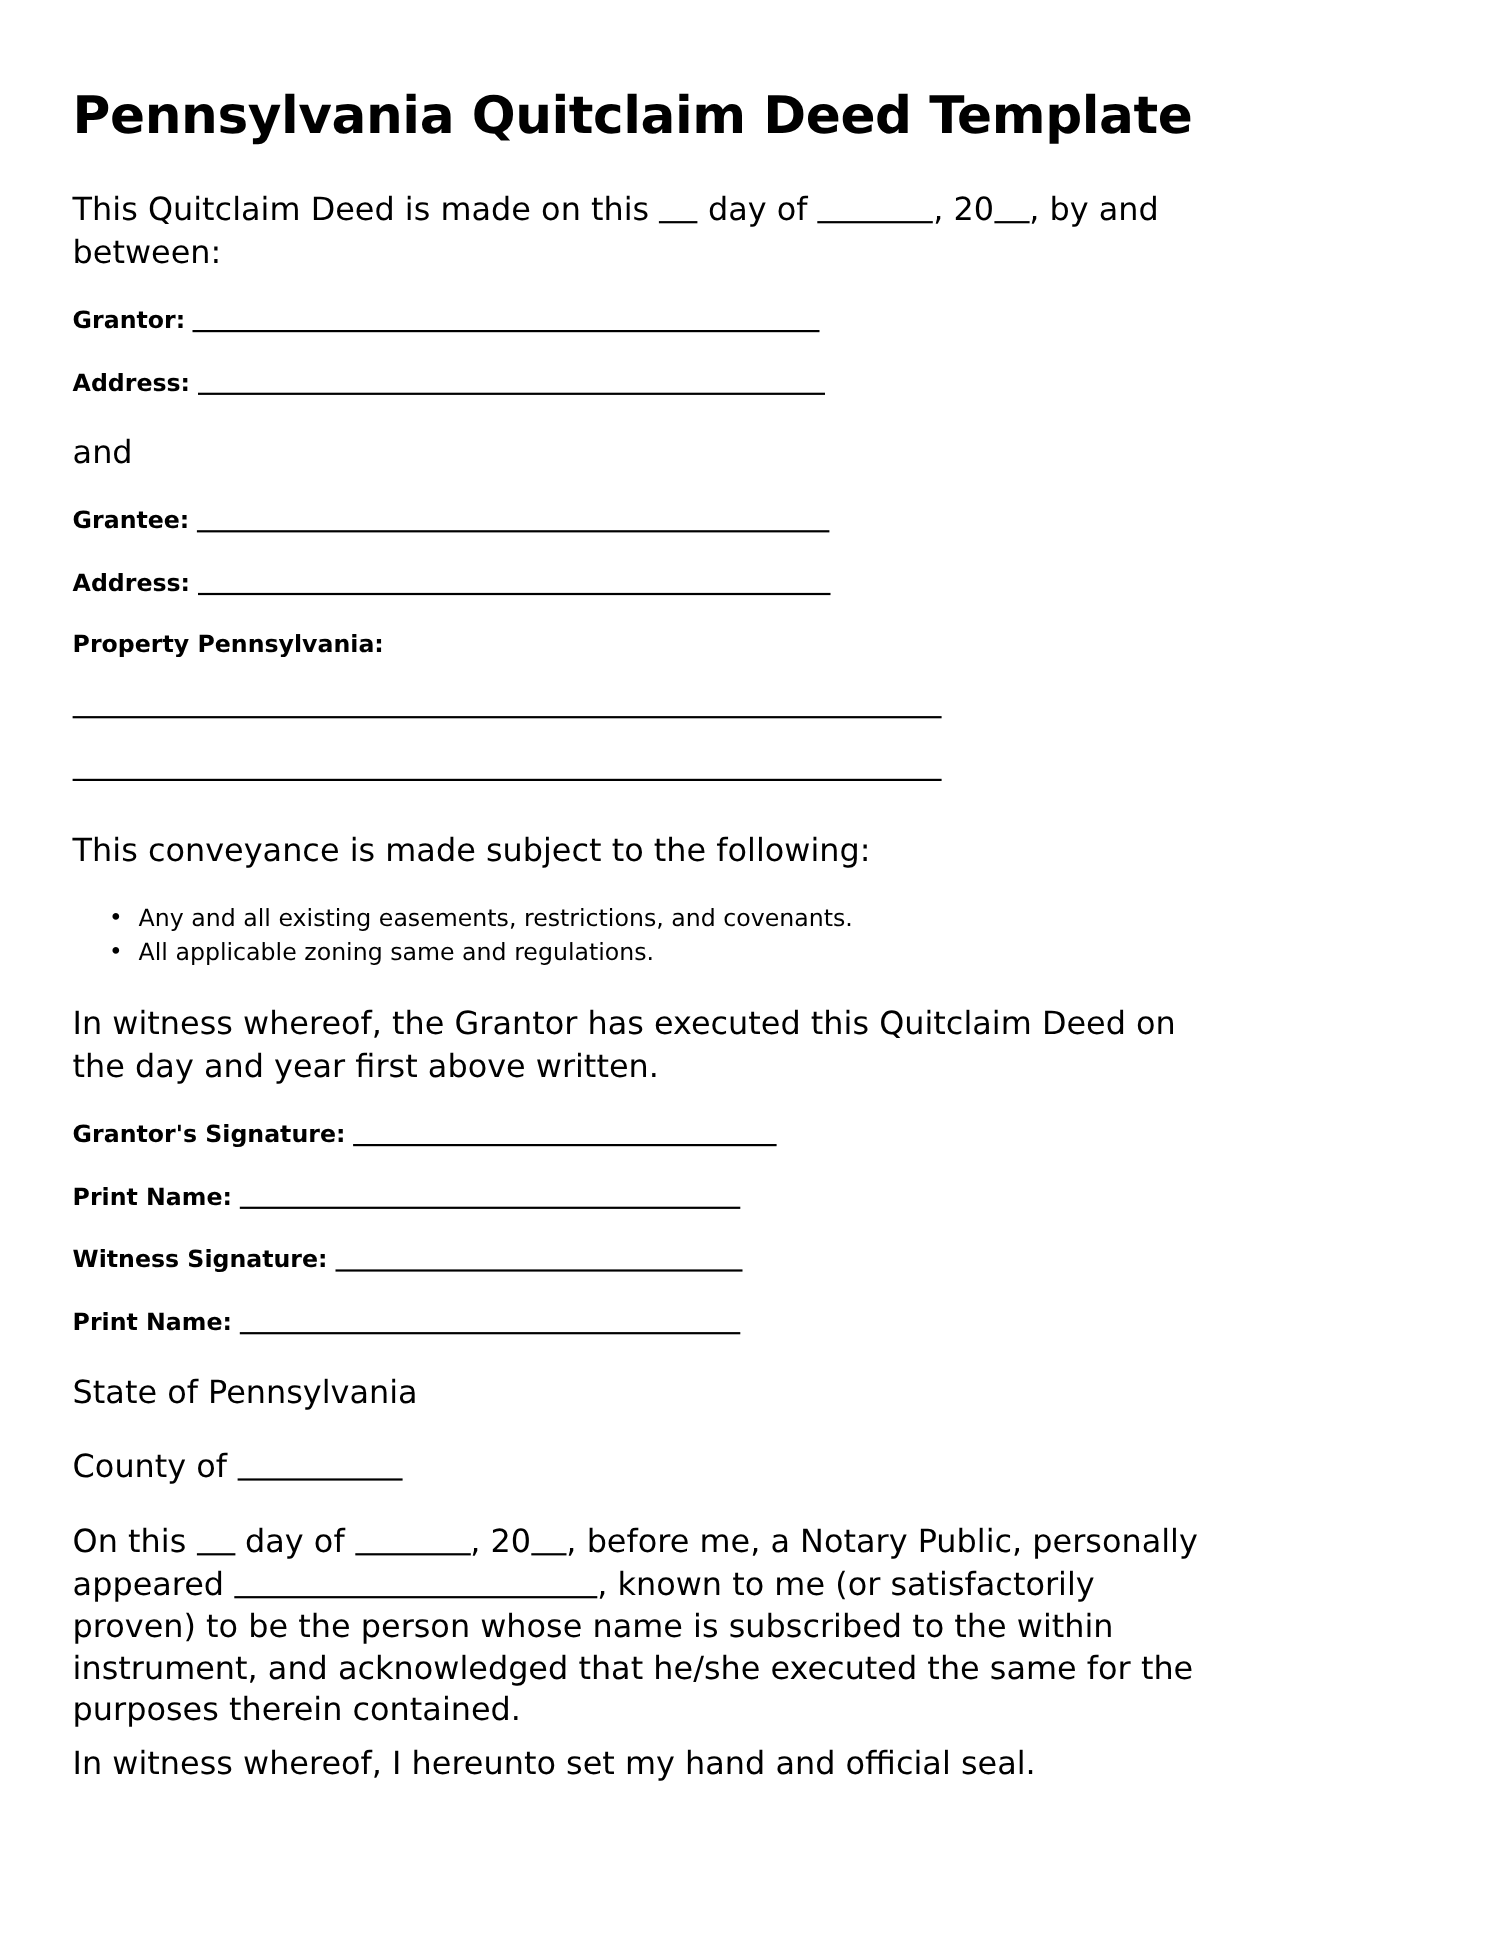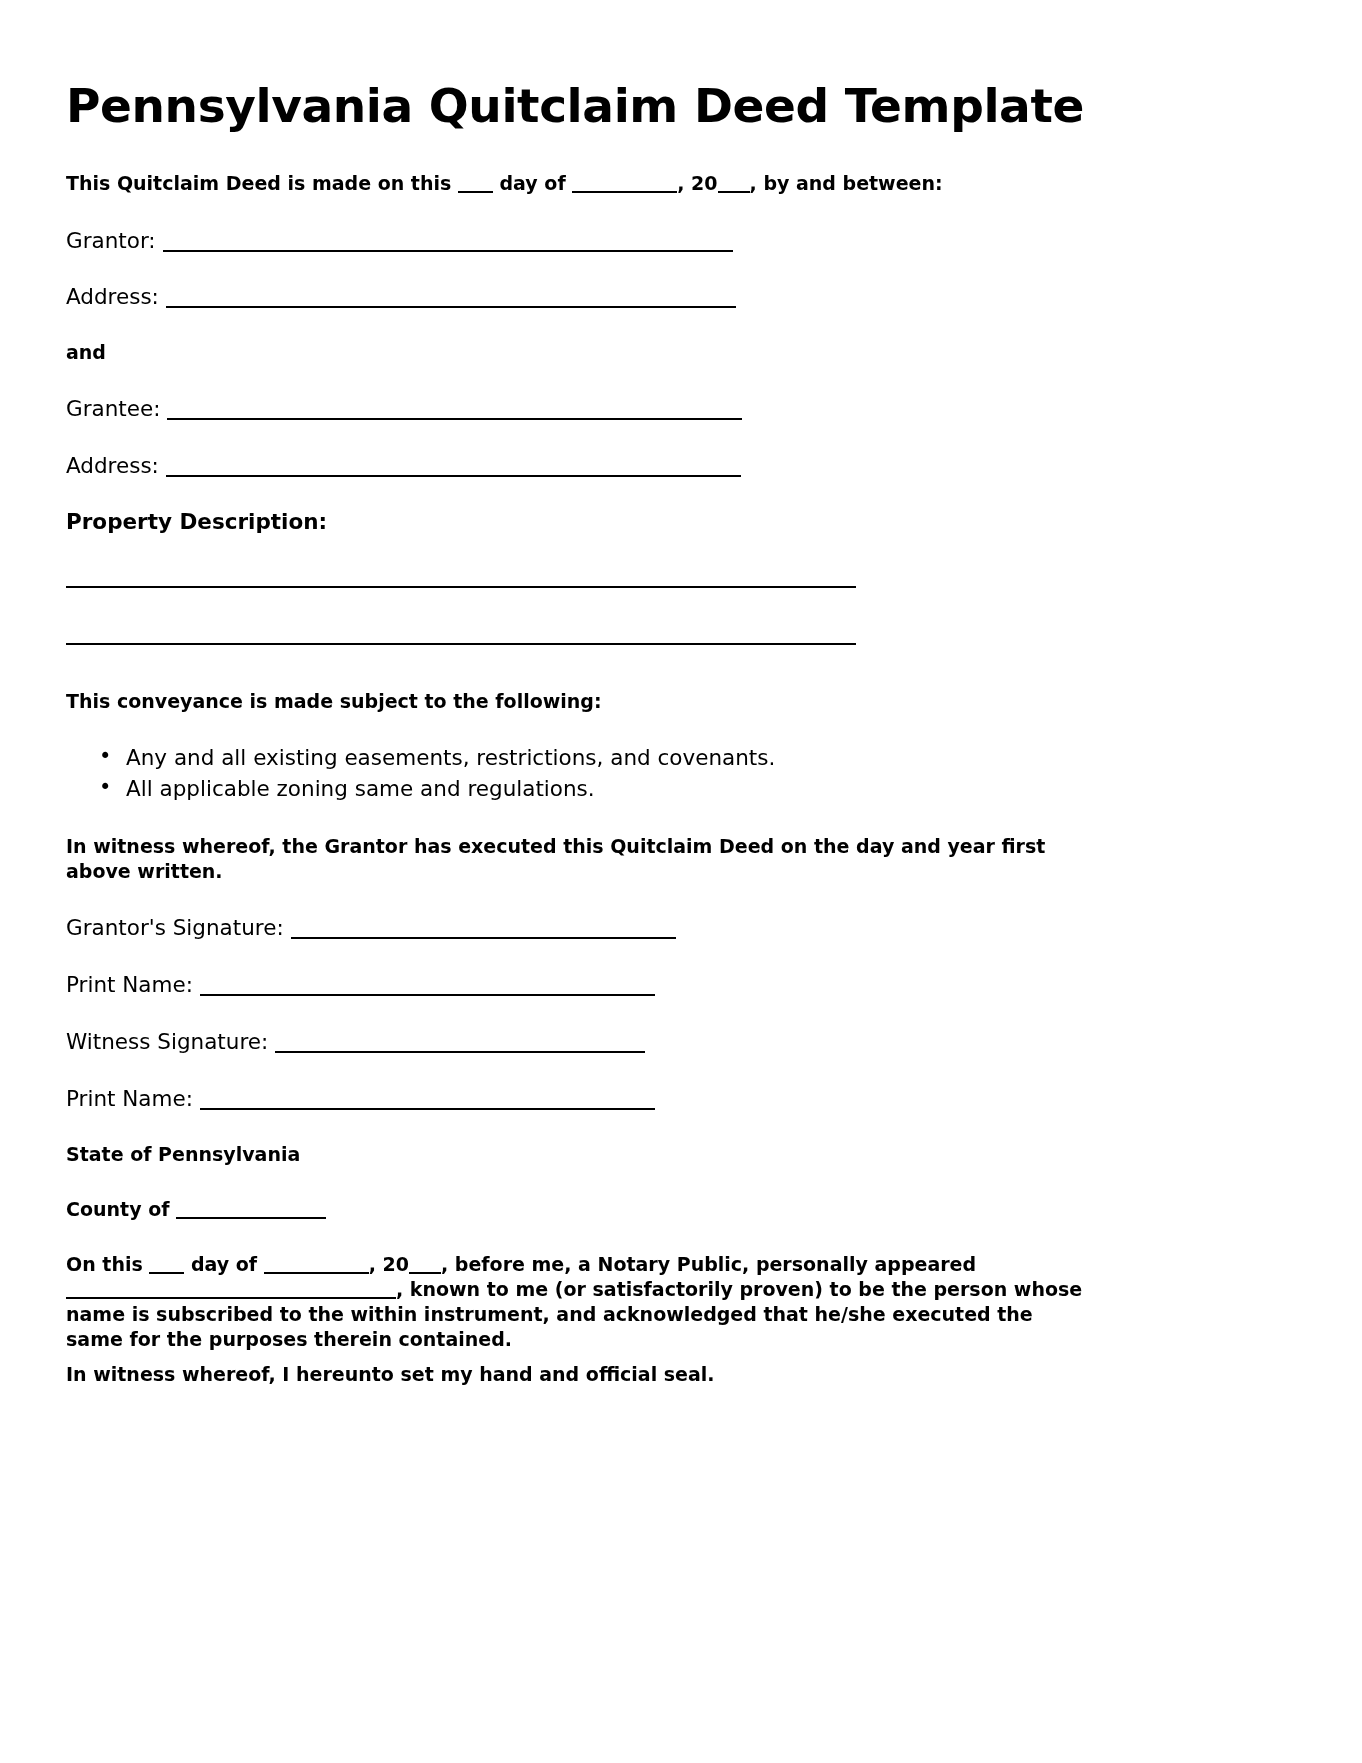--- a/index.html
+++ b/index.html
@@ -26,39 +26,38 @@
   }
   .doc-title {
     font-size: 47px;
     font-weight: bold;
     line-height: 1.18;
     letter-spacing: -0.4px;
     margin: 0 0 38px 0;
     color: #000;
   }
   p.para {
-    font-size: 19px;
+    font-size: 29px;
     line-height: 1.32;
     margin: 0 0 30px 0;
     color: #000;
     max-width: 1030px;
-    font-weight: bold;
   }
   p.para.tight {
     margin-bottom: 10px;
   }
   .field-row {
     font-size: 21.5px;
     line-height: 1.3;
     margin: 0 0 29px 0;
     display: block;
     white-space: nowrap;
   }
   .field-label {
-    font-weight: normal;
+    font-weight: bold;
   }
   .blank-line {
     display: inline-block;
     border-bottom: 2px solid #000;
     vertical-align: -4px;
     margin-left: 7px;
     height: 15px;
   }
   .bl-570 { width: 570px; }
   .bl-575 { width: 575px; }
@@ -136,21 +135,21 @@
 
   <div class="field-row"><span class="field-label">Address:</span><span class="blank-line bl-570"></span></div>
 
   <p class="para">and</p>
 
   <div class="field-row"><span class="field-label">Grantee:</span><span class="blank-line bl-575"></span></div>
 
   <div class="field-row"><span class="field-label">Address:</span><span class="blank-line bl-575"></span></div>
 
 
-  <div class="section-head">Property Description:</div>
+  <div class="section-head">Property Pennsylvania:</div>
 
   <div class="rule-block">
     <div class="rule"></div>
   </div>
   <div class="rule-gap"></div>
   <div>
     <div class="rule"></div>
   </div>
 
   <p class="para" style="margin-top:44px;">This conveyance is made subject to the following:</p>

